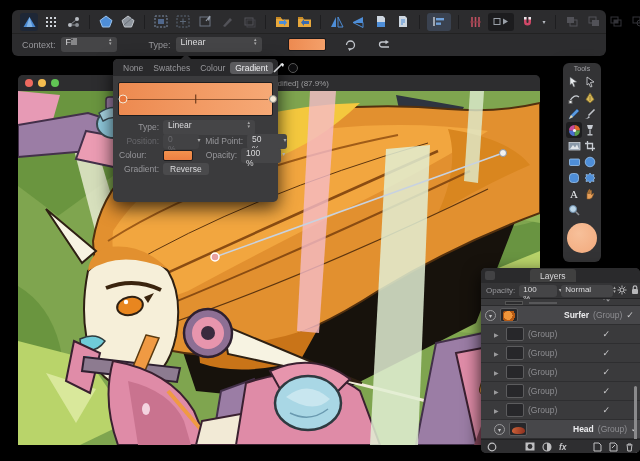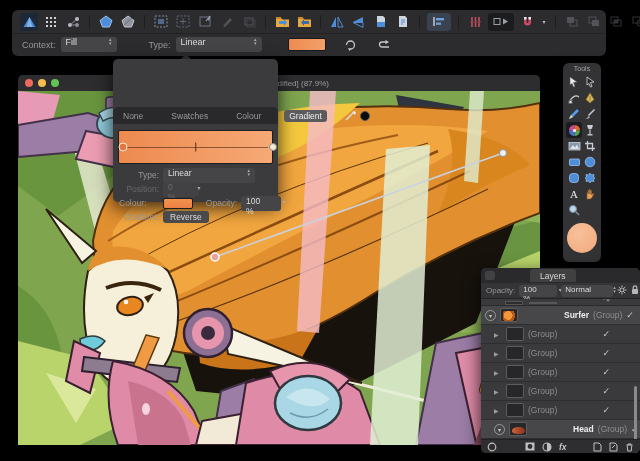--- a/index.html
+++ b/index.html
@@ -47,21 +47,21 @@
   .canvas svg { display:block; }
 
   
   .gpanel { position:absolute; left:113px; top:59px; width:165px; height:143px;
             background:#3b3b3d; border-radius:5px; box-shadow:0 6px 18px rgba(0,0,0,.75);
             font-size:8.5px; }
   .gpanel::before { content:""; position:absolute; top:-5px; left:68px;
                     border-left:5px solid transparent; border-right:5px solid transparent;
                     border-bottom:5px solid #29292b; }
   .gtabs { height:17px; background:#29292b; border-radius:5px 5px 0 0; display:flex;
-           align-items:center; padding:0 5px; gap:18px;margin-top:48px; }
+           align-items:center; padding:0 5px; gap:0; }
   .gtab { padding:1px 5px; color:#98989c; border-radius:3px; }
   .gtab.active { background:#5b5b5e; color:#f0f0f2; }
   .gtab-tools { margin-left:auto; display:flex; align-items:center; gap:3px; }
   .gbar-wrap { padding:6px 5px 4px 5px; }
   .gbar { height:34px; border:1px solid #1d1d1f; border-radius:2px; position:relative; }
   .gbar-line { position:absolute; left:4px; right:4px; top:50%; height:1px;
                background:rgba(60,25,5,.55); }
   .ghandle { position:absolute; top:50%; transform:translate(-50%,-50%); border-radius:50%; }
   .ghandle.l { left:4px; width:9px; height:9px; border:1.5px solid #f2ead8; background:#e8763c; }
   .ghandle.r { right:-1px; left:auto; transform:translate(50%,-50%); width:8px; height:8px;
@@ -469,20 +469,27 @@
     </div>
   </div>
   <div class="grow">
     <div class="half">
       <span class="lbl disabled" style="width:40px;text-align:right;">Position:</span>
       <div class="dd disabled" style="width:36px;">
         <span>0 %</span>
         <span class="caret" style="margin-left:auto"></span>
       </div>
     </div>
+    <div class="half">
+      <span class="lbl">Mid Point:</span>
+      <div class="dd" style="width:40px;">
+        <span>50 %</span>
+        <span class="caret" style="margin-left:auto"></span>
+      </div>
+    </div>
   </div>
   <div class="grow">
     <div class="half">
       <span class="lbl" style="width:40px;text-align:left;">Colour:</span>
       <div class="colour-swatch" style="background:linear-gradient(#f2924e,#ec7f42);"></div>
     </div>
     <div class="half">
       <span class="lbl">Opacity:</span>
       <div class="dd" style="width:40px;">
         <span>100 %</span>

